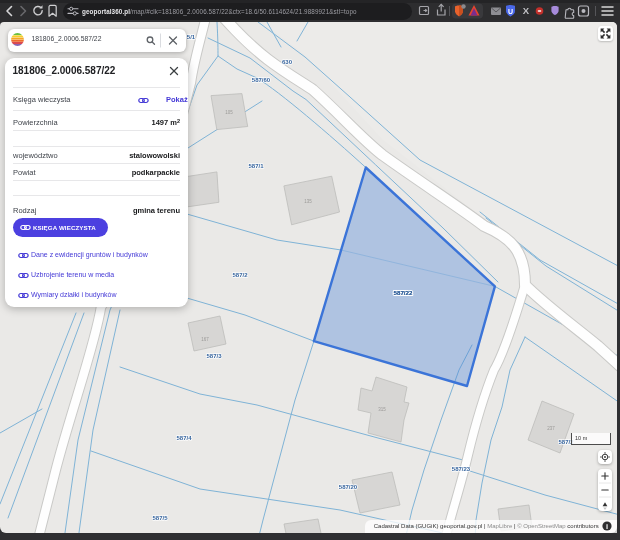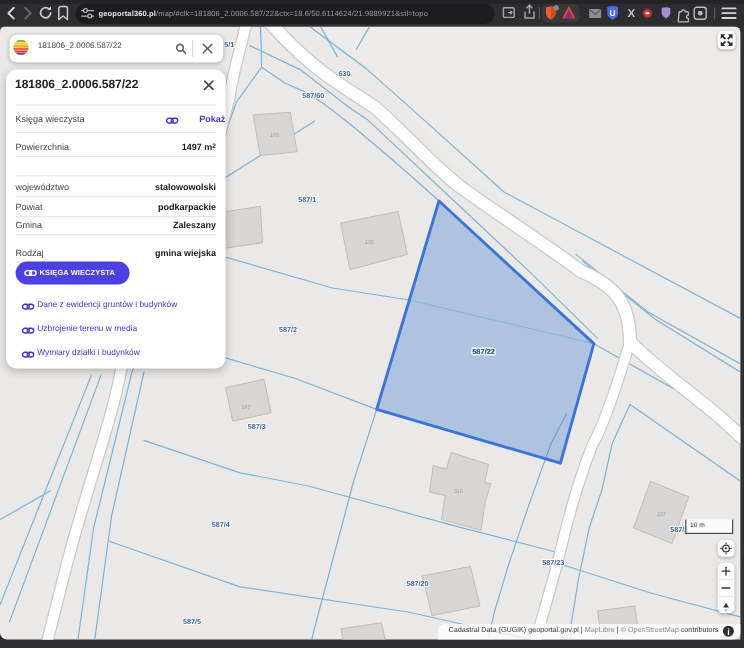--- a/index.html
+++ b/index.html
@@ -223,23 +223,22 @@
   <div class="pline" style="top:87px;"></div>
   <div class="row" style="top:95px;">Księga wieczysta</div>
   <div class="pline" style="top:109.5px;"></div>
   <div class="row" style="top:118px;">Powierzchnia<span class="v">1497 m<span style="font-size:5.5px;vertical-align:2px;">2</span></span></div>
   <div class="pline" style="top:129.5px;"></div>
   <div class="pline" style="top:146px;"></div>
   <div class="row" style="top:151px;">województwo<span class="v">stalowowolski</span></div>
   <div class="pline" style="top:163px;"></div>
   <div class="row" style="top:167.5px;">Powiat<span class="v">podkarpackie</span></div>
   <div class="pline" style="top:179.5px;"></div>
-  <div class="row" style="top:183px;">Gmina<span class="v">Zaleszany</span></div>
   <div class="pline" style="top:195px;"></div>
-  <div class="row" style="top:206px;">Rodzaj<span class="v">gmina wiejska</span></div>
+  <div class="row" style="top:206px;">Rodzaj<span class="v">gmina terenu</span></div>
 
   <svg width="11" height="7" style="position:absolute;left:138px;top:96.5px;">
     <g stroke="#4338d6" stroke-width="1.2" fill="none">
       <rect x="0.8" y="1.5" width="5.5" height="4" rx="2"></rect>
       <rect x="4.6" y="1.5" width="5.5" height="4" rx="2"></rect>
     </g>
   </svg>
   <div style="position:absolute;left:166px;top:95px;font-size:7.5px;font-weight:bold;color:#4338d6;">Pokaż</div>
 
   <div id="kwbtn">

